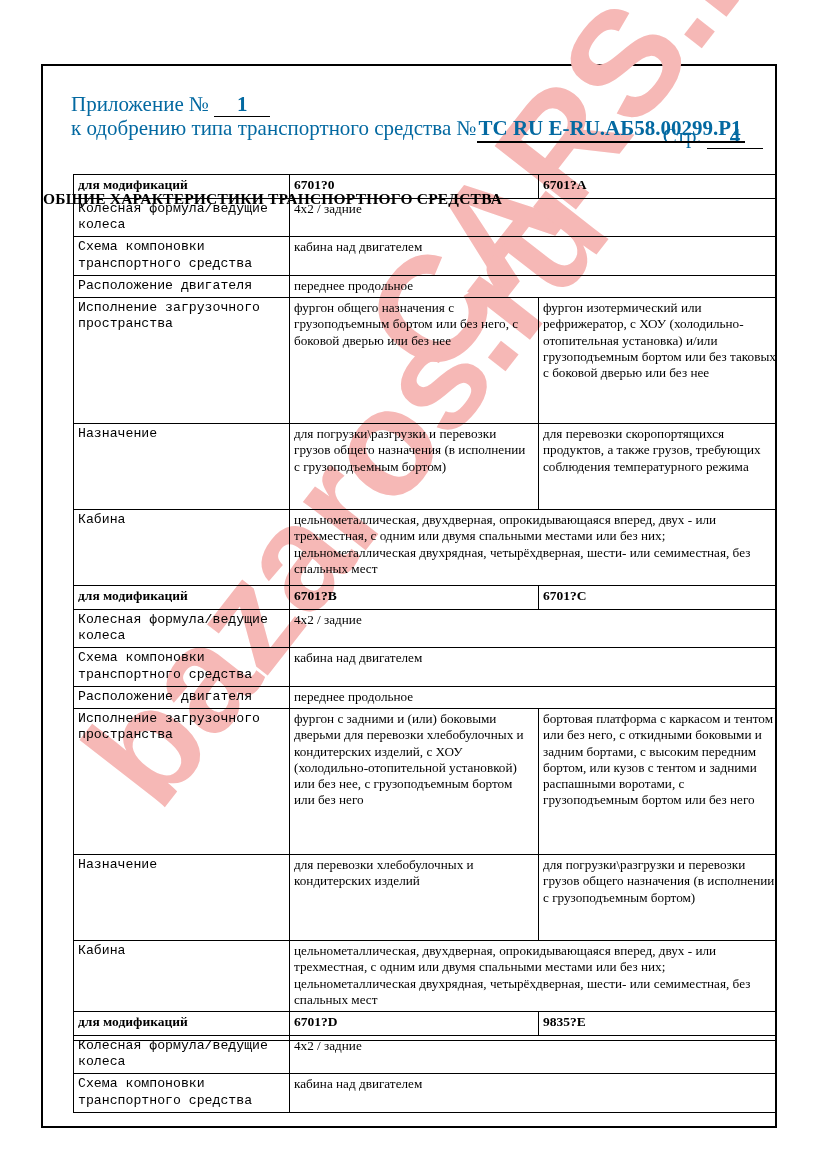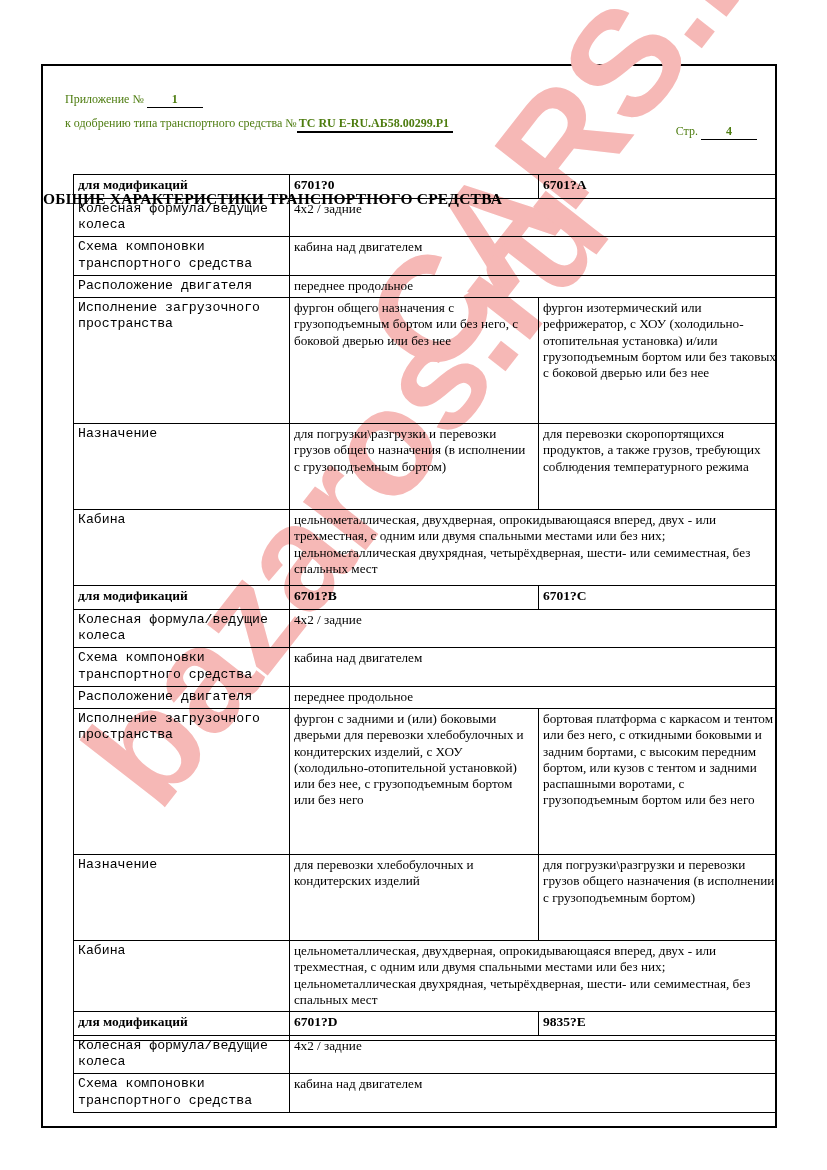--- a/index.html
+++ b/index.html
@@ -65,24 +65,24 @@
     position: absolute;
     left: 0; top: 0;
     width: 736px;
     height: 1064px;
     z-index: 10;
   }
 
   
   .hdr {
     position: absolute;
-    left: 22px;
+    left: 28px;
     width: 692px;
-    font-size: 12px;
-    color: #4d7c0f;
+    font-size: 21px;
+    color: #0369a1;
   }
   .hdr-row1 { top: 26px; }
   .hdr-row2 { top: 50px; }
   .fill {
     display: inline-block;
     font-weight: bold;
     text-align: center;
     border-bottom: 1.5px solid #000;
     padding: 0 6px 1px 6px;
     line-height: 1.05;

